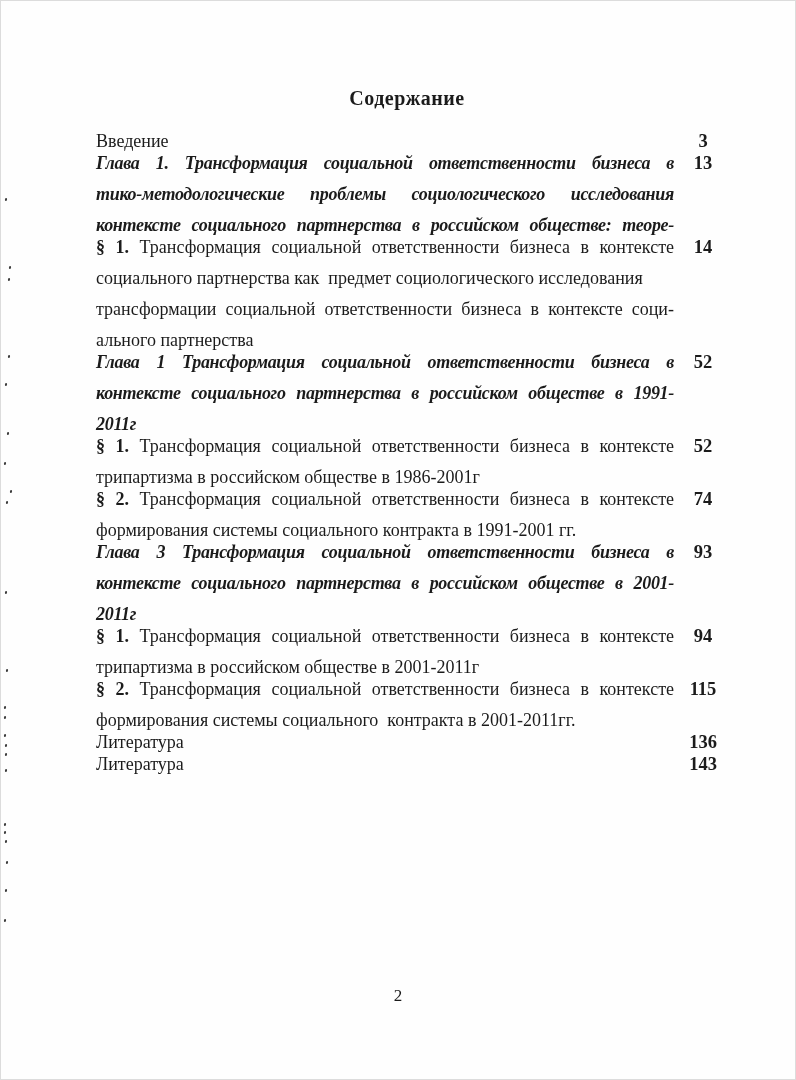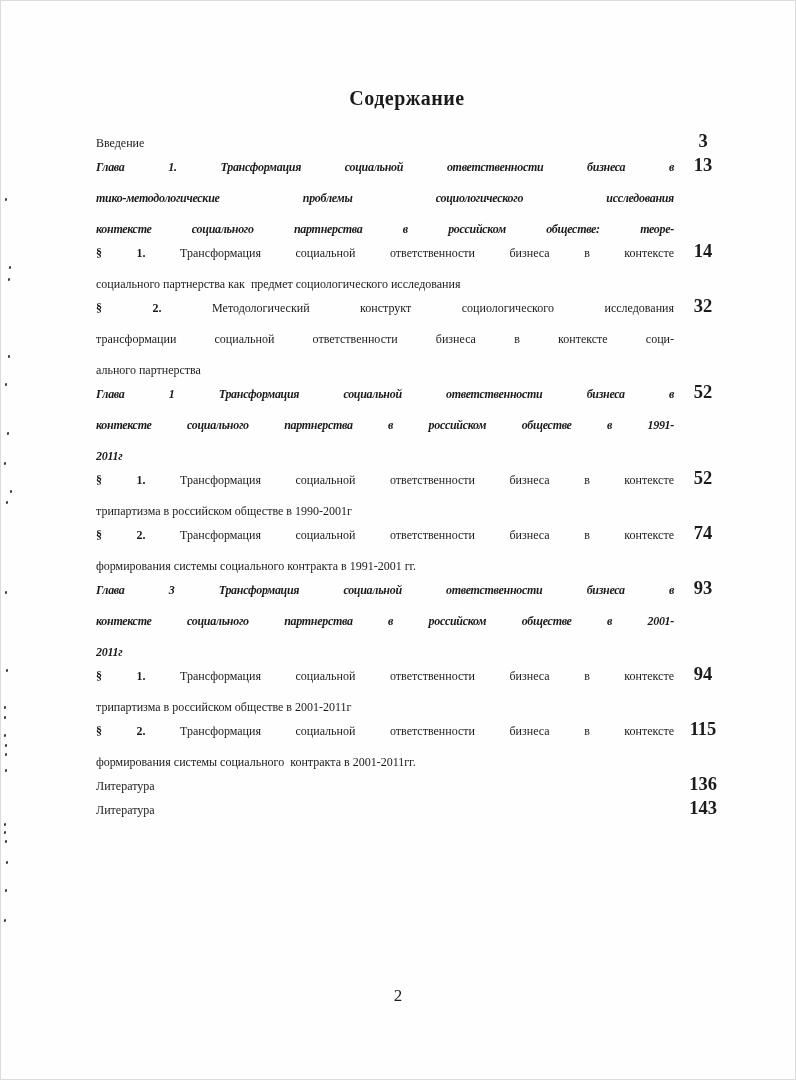--- a/index.html
+++ b/index.html
@@ -36,21 +36,21 @@
     width: 636px;
   }
   .entry { margin: 0; }
   .line-row {
     display: flex;
     align-items: baseline;
   }
   .line-row.cont { margin-top: 9px; }
   .line-text {
     width: 578px;
-    font-size: 12px;
+    font-size: 18px;
     line-height: 22px;
     white-space: pre;
     overflow: visible;
   }
   .line-text.bold {
     font-weight: bold;
     letter-spacing: -0.3px;
     font-style: italic;
   }
   .line-text .prefix { font-weight: bold; }
@@ -114,24 +114,20 @@
         <div class="line-row">
           <div class="line-text fill"><span class="prefix">§ 1.</span> Трансформация социальной ответственности бизнеса в контексте</div>
           <div class="line-page">14</div>
         </div>
         <div class="line-row cont">
           <div class="line-text">социального партнерства как  предмет социологического исследования</div>
           <div class="line-page"></div>
         </div>
       </div>
       <div class="entry">
-        <div class="line-row">
-          <div class="line-text fill"><span class="prefix">§ 2.</span> Методологический конструкт социологического исследования</div>
-          <div class="line-page">32</div>
-        </div>
         <div class="line-row cont">
           <div class="line-text fill">трансформации социальной ответственности бизнеса в контексте соци-</div>
           <div class="line-page"></div>
         </div>
         <div class="line-row cont">
           <div class="line-text">ального партнерства</div>
           <div class="line-page"></div>
         </div>
       </div>
       <div class="entry">
@@ -147,21 +143,21 @@
           <div class="line-text bold">2011г</div>
           <div class="line-page"></div>
         </div>
       </div>
       <div class="entry">
         <div class="line-row">
           <div class="line-text fill"><span class="prefix">§ 1.</span> Трансформация социальной ответственности бизнеса в контексте</div>
           <div class="line-page">52</div>
         </div>
         <div class="line-row cont">
-          <div class="line-text">трипартизма в российском обществе в 1990-2001г</div>
+          <div class="line-text">трипартизма в российском обществе в 1986-2001г</div>
           <div class="line-page"></div>
         </div>
       </div>
       <div class="entry">
         <div class="line-row">
           <div class="line-text fill"><span class="prefix">§ 2.</span> Трансформация социальной ответственности бизнеса в контексте</div>
           <div class="line-page">74</div>
         </div>
         <div class="line-row cont">
           <div class="line-text">формирования системы социального контракта в 1991-2001 гг.</div>

